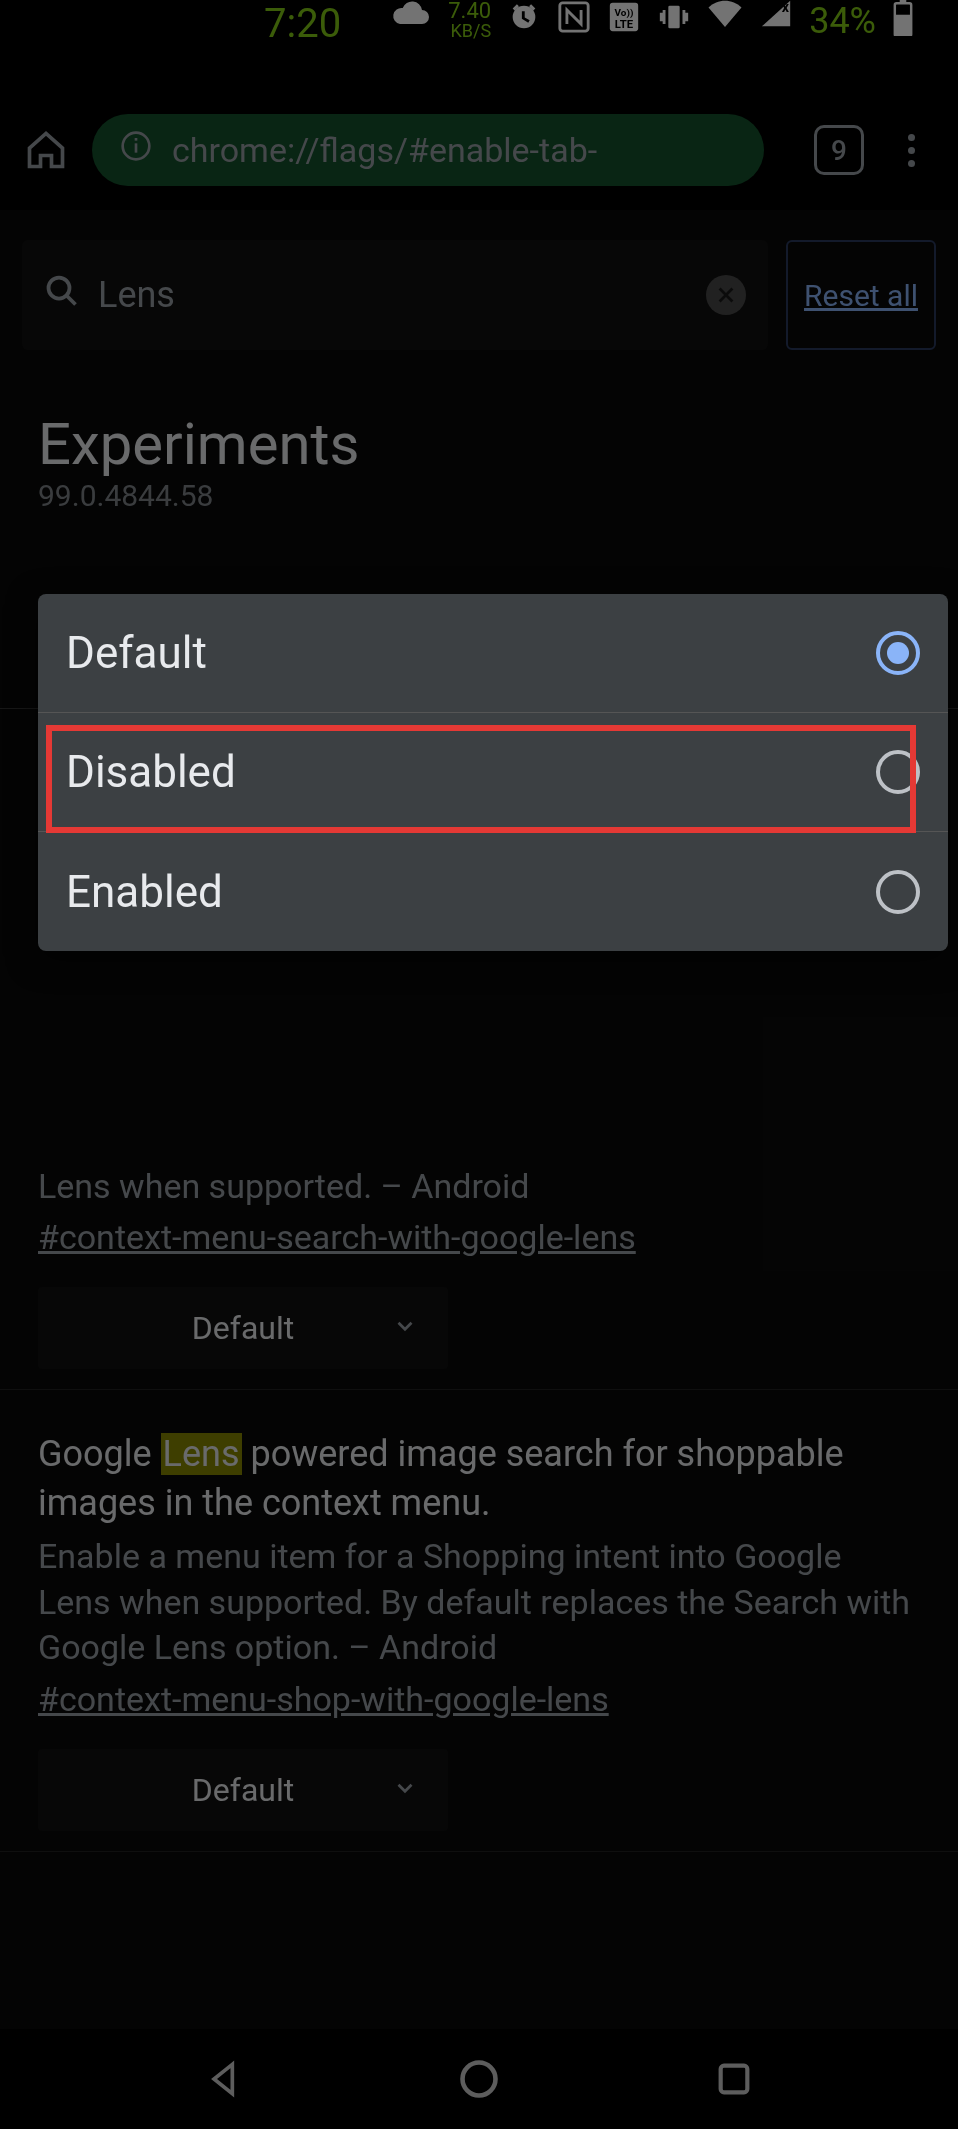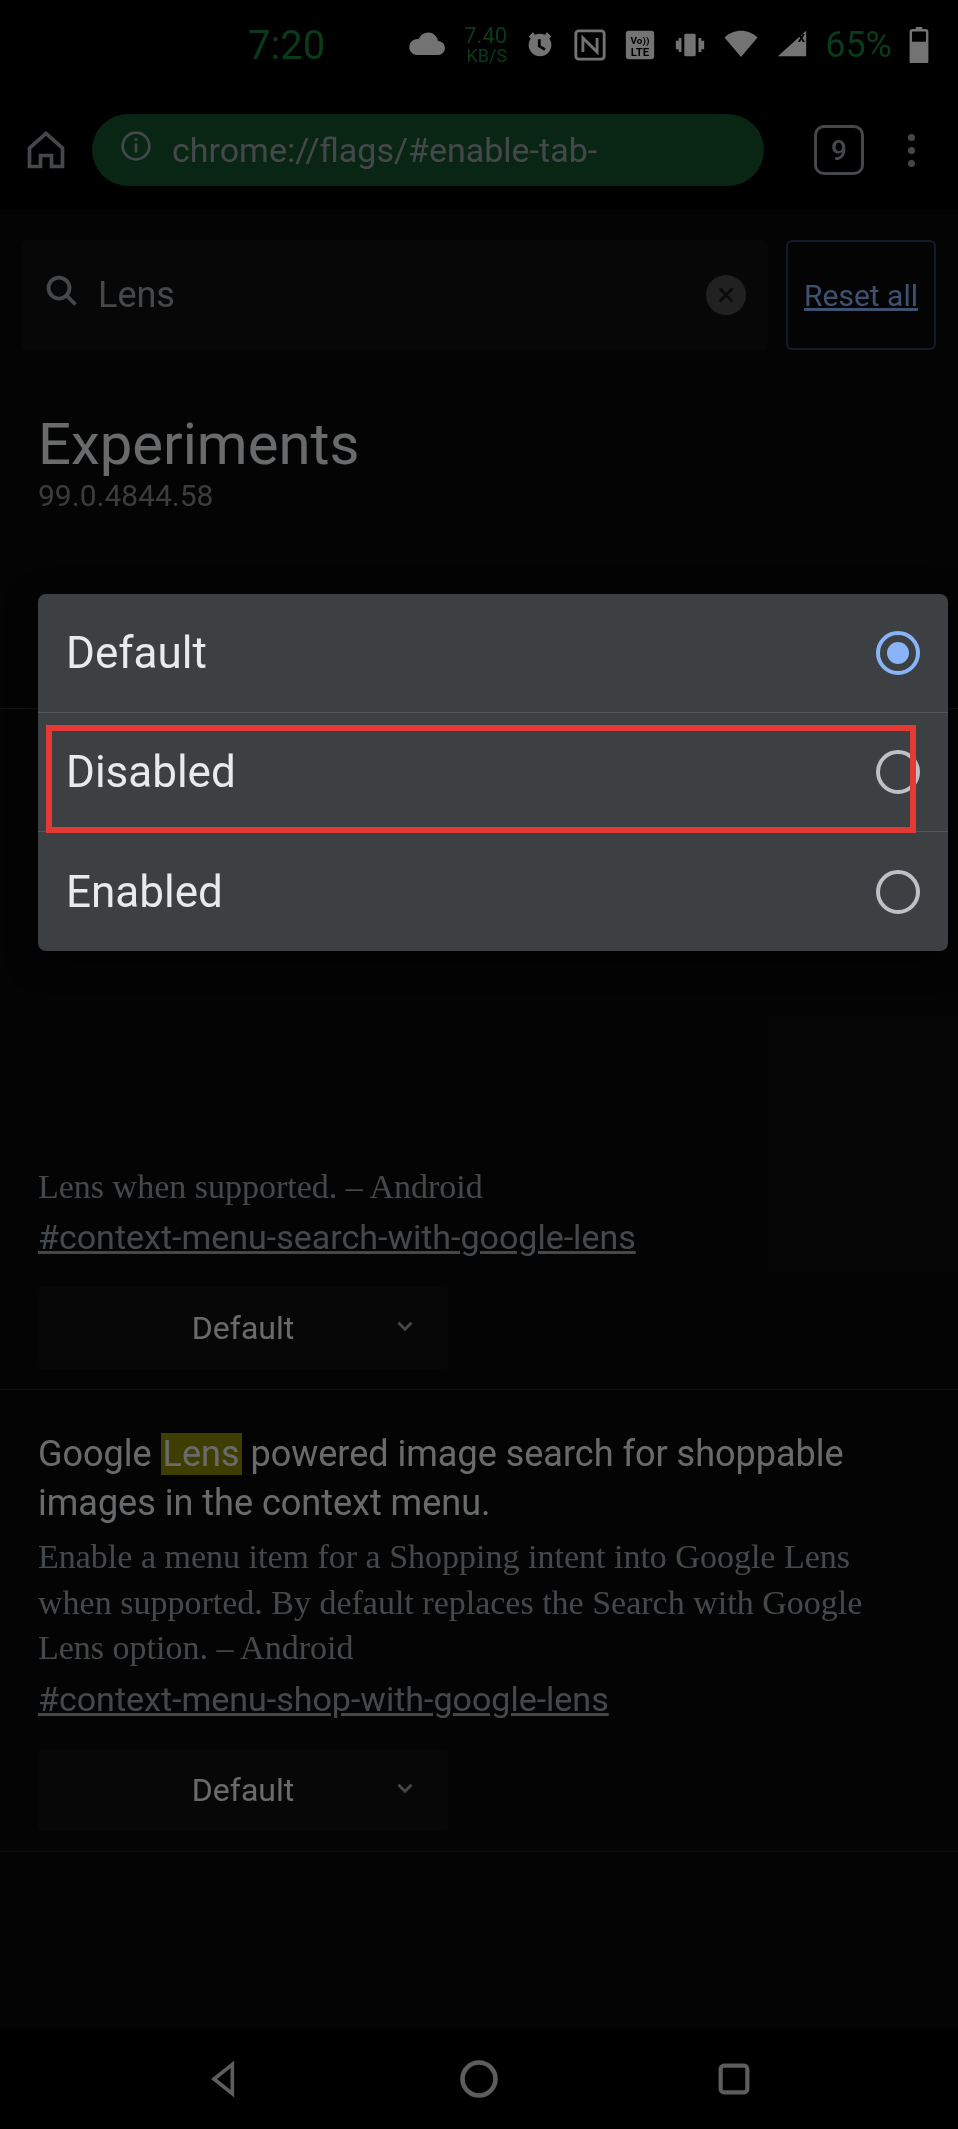--- a/index.html
+++ b/index.html
@@ -12,25 +12,25 @@
     overflow: hidden;
     position: relative;
   }
 
   
   .status-bar {
     position: absolute;
     top: 0; left: 0; right: 0;
     height: 90px;
     display: flex;
-    align-items: center;
+    align-items: flex-start;
     justify-content: flex-end;
-    padding: 0 28px;
+    padding: 0 44px;
     gap: 16px;
-    color: #15803d;
+    color: #84cc16;
     font-size: 34px;
     font-weight: 400;
   }
   .status-bar .time { font-size: 40px; margin-left: 220px; margin-right: auto; }
   .status-bar .kbs { font-size: 18px; line-height: 1; text-align: right; }
   .status-bar .kbs .top { font-size: 22px; }
   .status-icon { display: inline-flex; align-items: center; justify-content: center; }
   .status-bar .batt-txt { font-size: 36px; }
 
   
@@ -166,21 +166,20 @@
   .flag .hl {
     background: #8a8a00;
     color: #e8eaed;
     padding: 0 2px;
   }
   .flag .desc {
     color: #9aa0a6;
     font-size: 34px;
     line-height: 1.35;
     margin-top: 6px;
-    font-family: Liberation Serif, serif;
   }
   .flag .anchor {
     display: inline-block;
     color: #9aa0a6;
     font-size: 34px;
     text-decoration: underline;
     margin-top: 8px;
   }
   .flag .dropdown {
     margin-top: 30px;
@@ -311,21 +310,21 @@
       </svg>
   </span>
 
   <span class="status-icon">
     <svg width="34" height="30" viewBox="0 0 24 20">
         <path fill="#fff" d="M2 18h20V0z"></path>
         <text x="16" y="8" font-size="10" fill="#000" font-weight="bold">x</text>
       </svg>
   </span>
 
-  <span class="batt-txt">65%</span>
+  <span class="batt-txt">34%</span>
 
   <span class="status-icon">
     <svg width="22" height="36" viewBox="0 0 12 22">
         <rect x="4" y="0" width="4" height="2" fill="#fff"></rect>
         <rect x="1" y="2" width="10" height="20" rx="1" fill="none" stroke="#fff" stroke-width="1.5"></rect>
         <rect x="1" y="9" width="10" height="13" fill="#fff"></rect>
       </svg>
   </span>
 </div>
 

